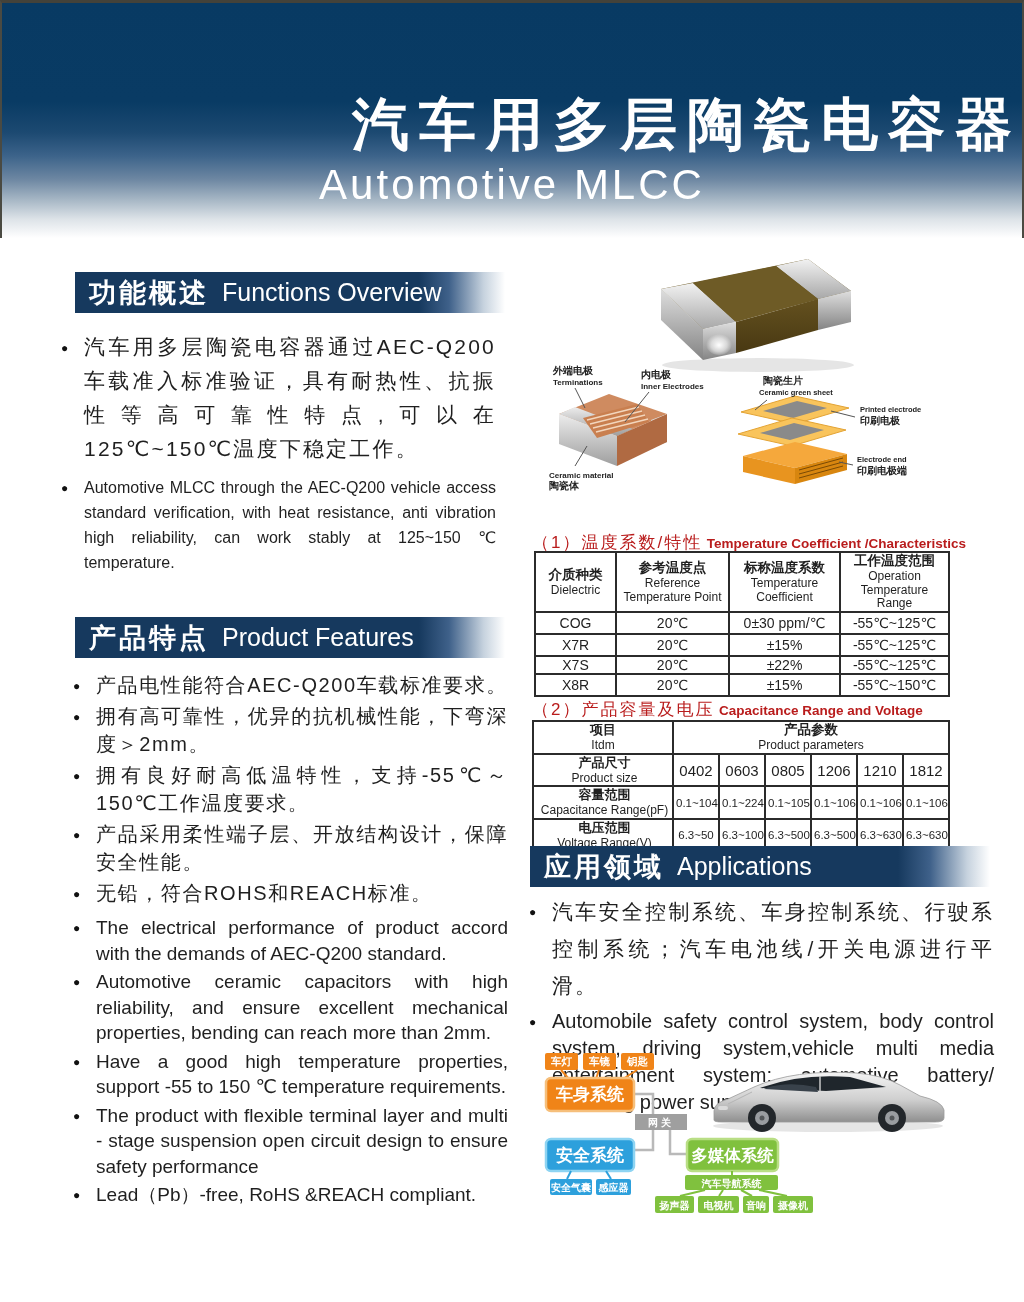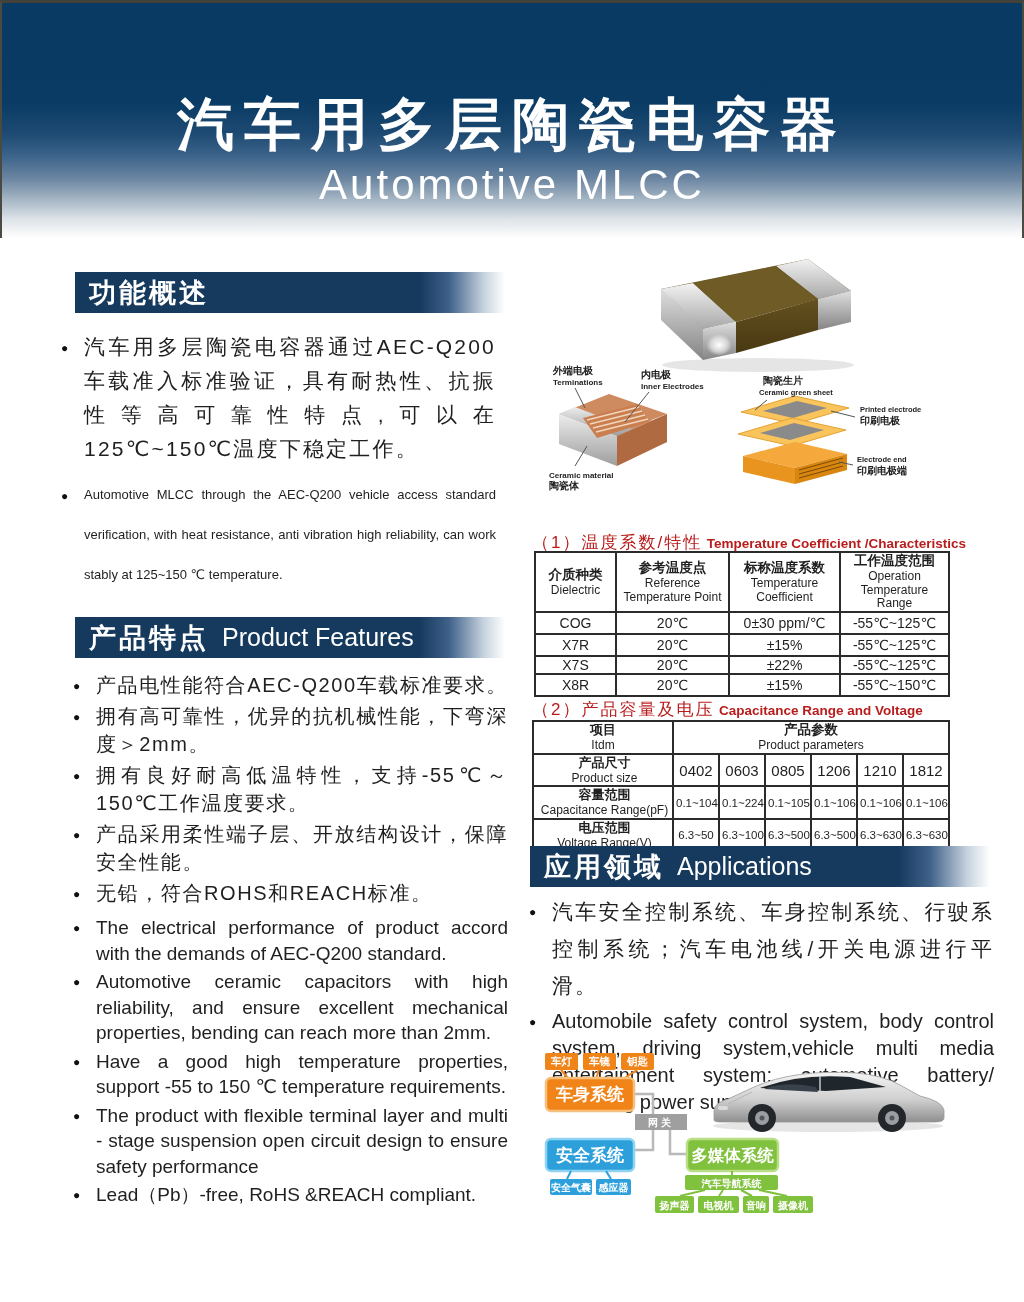--- a/index.html
+++ b/index.html
@@ -3,38 +3,38 @@
 <meta charset="utf-8">
 <style>
   html,body{margin:0;padding:0;background:#ffffff;}
   #page{position:relative;width:1024px;height:1302px;background:#ffffff;overflow:hidden;
         font-family:"Liberation Sans","DejaVu Sans",sans-serif;color:#1f1f1f;}
 
   
   #banner{position:absolute;left:0;top:0;width:1024px;height:238px;box-sizing:border-box;
     border-top:3px solid #43423a;border-left:2px solid #4a4a42;border-right:2px solid #4a4a42;
     background:linear-gradient(180deg,#083a63 0%,#093b64 42%,#1c4971 55%,#3c638a 65%,#6d87a2 75%,#a8b8c6 84%,#dde3e8 92%,#ffffff 100%);}
-  #banner .title-cn{position:absolute;top:84px;left:0;width:100%;text-align:center;color:#ffffff;
+  #banner .title-cn{position:absolute;top:84px;left:0;width:100%;text-align:right;color:#ffffff;
     font-size:57px;font-weight:bold;letter-spacing:10px;}
   #banner .title-en{position:absolute;top:158px;left:0;width:100%;text-align:center;color:#ffffff;
     font-size:42px;font-weight:400;letter-spacing:3px;}
 
   
   .bar{position:absolute;height:41px;display:flex;align-items:center;gap:13px;padding-left:14px;
     box-sizing:border-box;color:#ffffff;
     background:linear-gradient(90deg,#16395e 0%,#16395e 80%,#3f618a 87%,#c6d2de 95%,#ffffff 100%);}
   .bar .cn{font-size:27px;font-weight:bold;letter-spacing:3px;white-space:nowrap;}
   .bar .en{font-size:25px;font-weight:500;white-space:nowrap;}
 
   
   .blist{list-style:none;margin:0;padding:0;}
   .blist li{position:relative;padding-left:24px;text-align:justify;}
   .blist li::before{content:"●";position:absolute;left:1px;top:1px;font-size:12px;color:#111;}
   .ov-cn li{font-size:21px;line-height:34px;letter-spacing:2.2px;margin-bottom:6px;}
-  .ov-en li{font-size:13px;line-height:40px;margin-bottom:16px;}
+  .ov-en li{font-size:16px;line-height:25px;margin-bottom:16px;}
   .ft-cn li{font-size:20px;line-height:28px;letter-spacing:1.6px;margin-bottom:3px;}
   .ft-en li{font-size:19px;line-height:25.5px;margin-bottom:3px;}
   .ap-cn li{font-size:21px;line-height:37px;letter-spacing:2px;margin-bottom:2px;}
   .ap-en li{font-size:20px;line-height:27px;margin-bottom:2px;}
 
   
   .tcap{position:absolute;white-space:nowrap;}
   .tcap .cn{font-size:17px;font-weight:normal;letter-spacing:2px;color:#b91c1c;}
   .tcap .en{font-size:13.5px;font-weight:bold;color:#b91c1c;}
 
@@ -58,20 +58,21 @@
 
 <div id="page">
 
   <div id="banner">
     <div class="title-cn">汽车用多层陶瓷电容器</div>
     <div class="title-en">Automotive  MLCC</div>
   </div>
 
   <div class="bar" style="left:75px;top:272px;width:430px;">
     <span class="cn">功能概述</span>
+    <span class="en">Functions Overview</span>
   </div>
 
   <div class="abs" style="left:60px;top:330px;width:436px;">
     <ul class="blist ov-cn">
       <li>汽车用多层陶瓷电容器通过AEC-Q200车载准入标准验证，具有耐热性、抗振性等高可靠性特点,可以在125℃~150℃温度下稳定工作。</li>
     </ul>
     <ul class="blist ov-en" style="margin-top:9px;">
       <li>Automotive MLCC through the AEC-Q200 vehicle access standard verification, with heat resistance, anti vibration high reliability, can work stably at 125~150 ℃ temperature.</li>
     </ul>
   </div>

